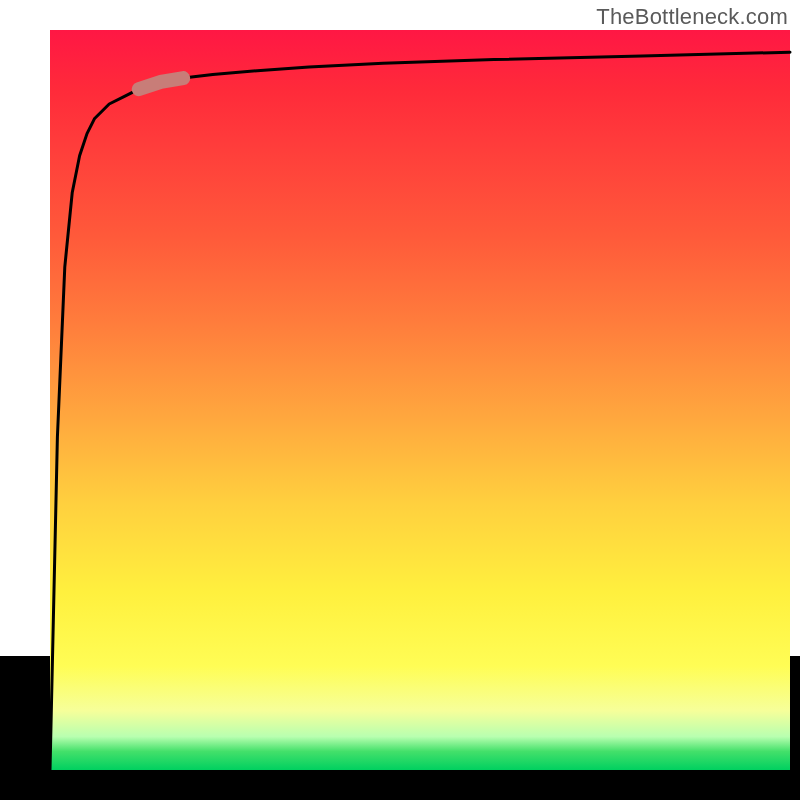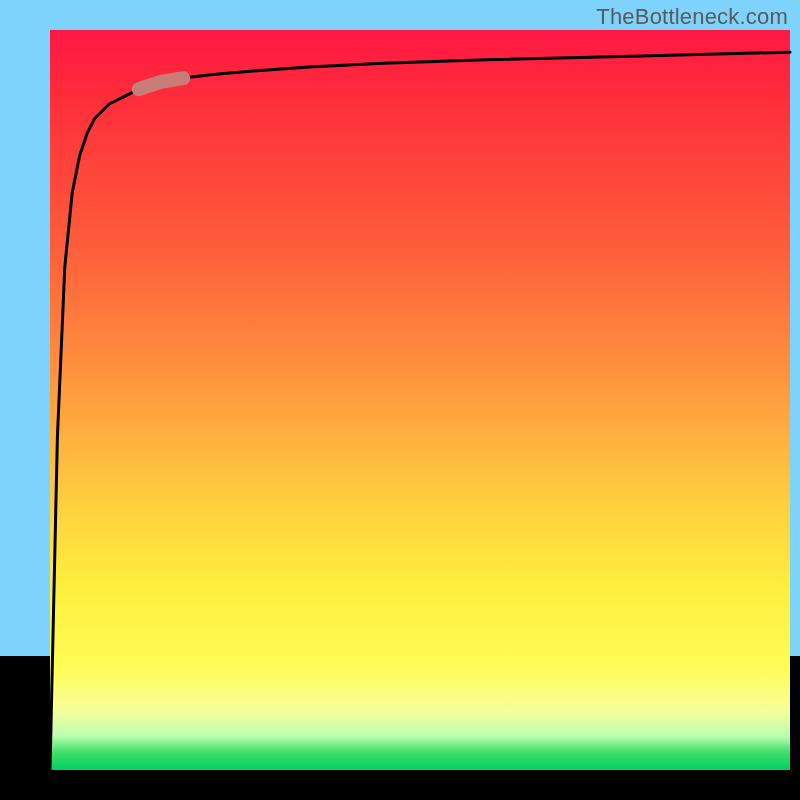--- a/index.html
+++ b/index.html
@@ -10,21 +10,21 @@
     background: #000;
     overflow: hidden;
     font-family: Arial, Helvetica, sans-serif;
   }
   .frame {
     position: absolute;
     left: 0;
     top: 0;
     width: 800px;
     height: 656px;
-    background: #7dd3fc;
+    background: #ffffff;
   }
   .plot {
     position: absolute;
     left: 50px;
     top: 30px;
     width: 740px;
     height: 740px;
     
     background: linear-gradient(
       to bottom,

